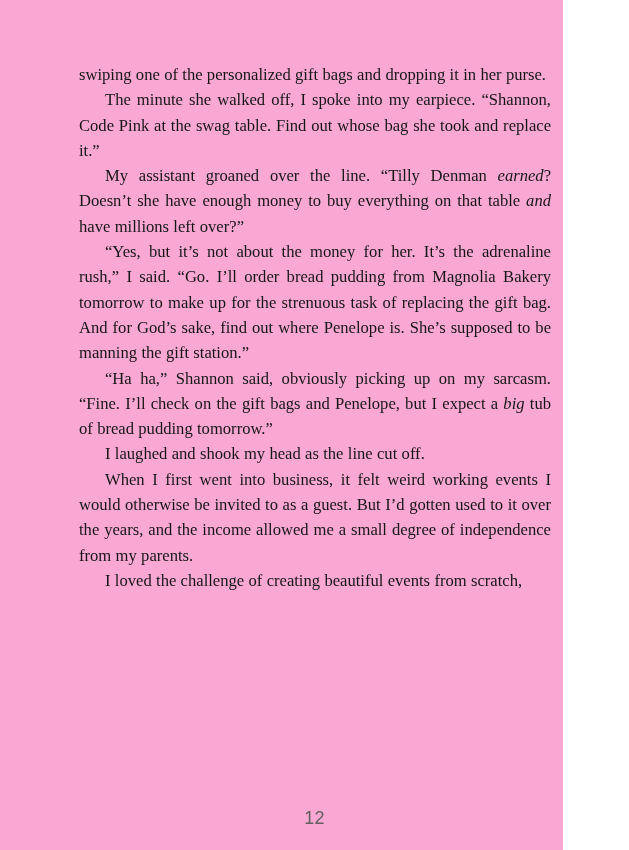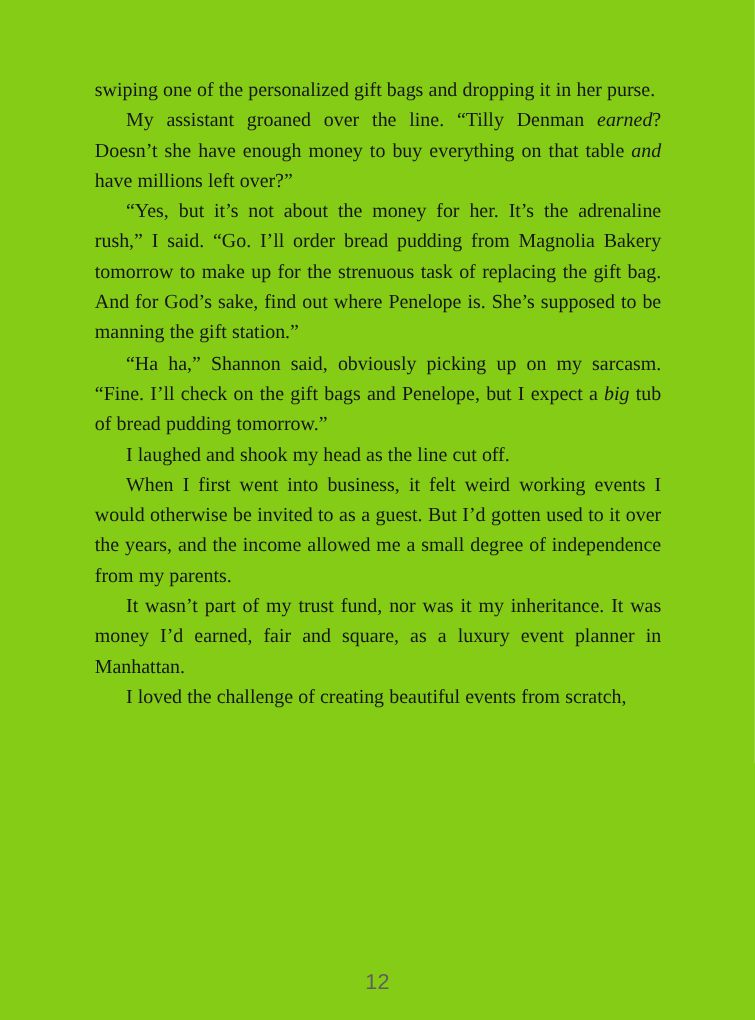--- a/index.html
+++ b/index.html
@@ -11,23 +11,23 @@
   body {
     width: 629px;
     height: 850px;
     overflow: hidden;
     font-family: "Liberation Serif", "DejaVu Serif", serif;
     -webkit-font-smoothing: antialiased;
   }
 
   .page {
     position: relative;
-    width: 629px;
+    width: 563px;
     height: 850px;
-    background: #84cc16;
+    background: #f9a8d4;
   }
 
   .text-column {
     position: absolute;
     left: 79px;
     top: 62px;
     width: 472px;
   }
 
   p.para {
@@ -64,24 +64,24 @@
     letter-spacing: 0.2px;
   }
 </style>
 </head>
 <body>
 
 <div class="page">
 
   <div class="text-column">
       <p class="para no-indent">swiping one of the personalized gift bags and dropping it in her purse.</p>
+      <p class="para">The minute she walked off, I spoke into my earpiece. “Shannon, Code Pink at the swag table. Find out whose bag she took and replace it.”</p>
       <p class="para">My assistant groaned over the line. “Tilly Denman <em>earned</em>? Doesn’t she have enough money to buy everything on that table <em>and</em> have millions left over?”</p>
       <p class="para">“Yes, but it’s not about the money for her. It’s the adrenaline rush,” I said. “Go. I’ll order bread pudding from Magnolia Bakery tomorrow to make up for the strenuous task of replacing the gift bag. And for God’s sake, find out where Penelope is. She’s supposed to be manning the gift station.”</p>
       <p class="para">“Ha ha,” Shannon said, obviously picking up on my sarcasm. “Fine. I’ll check on the gift bags and Penelope, but I expect a <em>big</em> tub of bread pudding tomorrow.”</p>
       <p class="para">I laughed and shook my head as the line cut off.</p>
       <p class="para">When I first went into business, it felt weird working events I would otherwise be invited to as a guest. But I’d gotten used to it over the years, and the income allowed me a small degree of independence from my parents.</p>
-      <p class="para">It wasn’t part of my trust fund, nor was it my inheritance. It was money I’d earned, fair and square, as a luxury event planner in Manhattan.</p>
       <p class="para">I loved the challenge of creating beautiful events from scratch,</p>
     </div>
 
   <div class="page-number">12</div>
 
 </div>
 
 </body></html>

